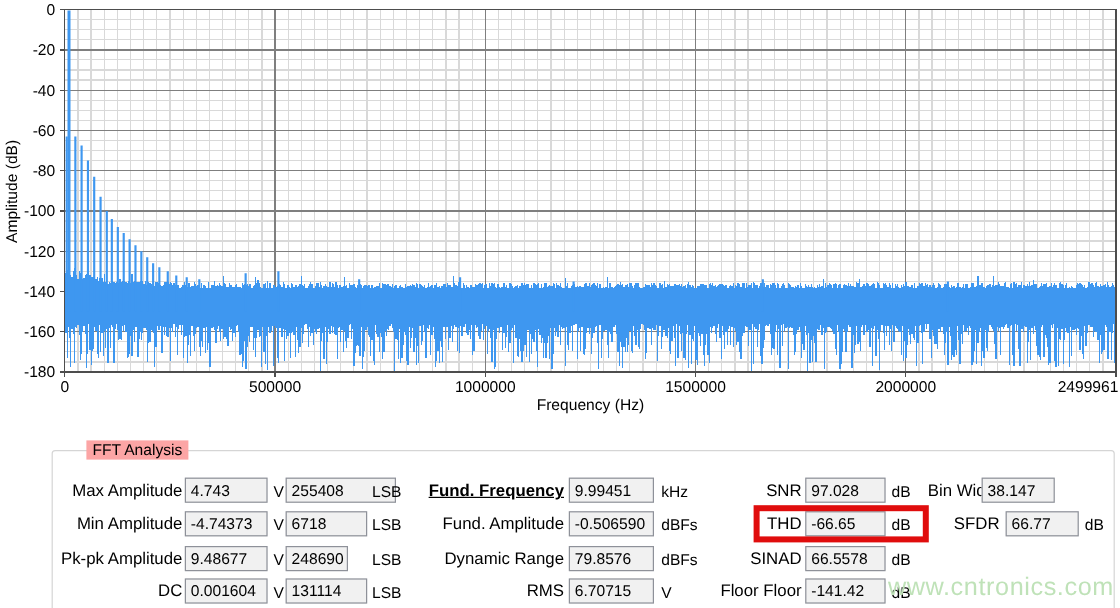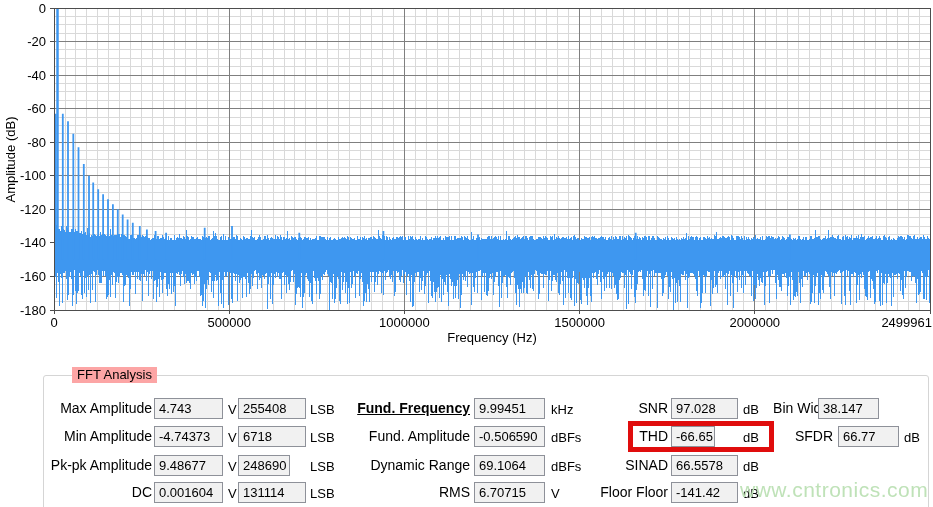--- a/index.html
+++ b/index.html
@@ -86,21 +86,21 @@
 </div>
 <div class="abs" id="ylab">Amplitude (dB)</div>
 <div class="abs" id="xlab">Frequency (Hz)</div>
 
 <div class="abs groupbox"></div>
 <div class="abs grouptitle">FFT Analysis</div>
 
 <div class="abs lab" style="left:38px;top:398px;width:114px">Max Amplitude</div>
 <div class="abs fld" style="left:154px;top:398px;width:69px">4.743</div>
 <div class="abs unt" style="left:228px;top:398px">V</div>
-<div class="abs fld" style="left:238px;top:398px;width:68px">255408</div>
+<div class="abs fld" style="left:238px;top:398px;width:92px">255408</div>
 <div class="abs unt" style="left:310px;top:398px">LSB</div>
 
 <div class="abs lab" style="left:38px;top:426px;width:114px">Min Amplitude</div>
 <div class="abs fld" style="left:154px;top:426px;width:69px">-4.74373</div>
 <div class="abs unt" style="left:228px;top:426px">V</div>
 <div class="abs fld" style="left:238px;top:426px;width:68px">6718</div>
 <div class="abs unt" style="left:310px;top:426px">LSB</div>
 
 <div class="abs lab" style="left:38px;top:455px;width:114px">Pk-pk Amplitude</div>
 <div class="abs fld" style="left:154px;top:455px;width:69px">9.48677</div>
@@ -116,33 +116,33 @@
 
 <div class="abs lab bold" style="left:350px;top:398px;width:120px">Fund. Frequency</div>
 <div class="abs fld" style="left:474px;top:398px;width:71px">9.99451</div>
 <div class="abs unt" style="left:551px;top:398px">kHz</div>
 
 <div class="abs lab" style="left:350px;top:426px;width:120px">Fund. Amplitude</div>
 <div class="abs fld" style="left:474px;top:426px;width:71px">-0.506590</div>
 <div class="abs unt" style="left:551px;top:426px">dBFs</div>
 
 <div class="abs lab" style="left:350px;top:455px;width:120px">Dynamic Range</div>
-<div class="abs fld" style="left:474px;top:455px;width:71px">69.1064</div>
+<div class="abs fld" style="left:474px;top:455px;width:71px">79.8576</div>
 <div class="abs unt" style="left:551px;top:455px">dBFs</div>
 
 <div class="abs lab" style="left:350px;top:482px;width:120px">RMS</div>
 <div class="abs fld" style="left:474px;top:482px;width:71px">6.70715</div>
 <div class="abs unt" style="left:551px;top:482px">V</div>
 
 <div class="abs lab" style="left:558px;top:398px;width:110px">SNR</div>
 <div class="abs fld" style="left:671px;top:398px;width:67px">97.028</div>
 <div class="abs unt" style="left:743px;top:398px">dB</div>
 
 <div class="abs lab" style="left:558px;top:426px;width:110px">THD</div>
-<div class="abs fld" style="left:671px;top:426px;width:44px">-66.65</div>
+<div class="abs fld" style="left:671px;top:426px;width:67px">-66.65</div>
 <div class="abs unt" style="left:743px;top:426px">dB</div>
 
 <div class="abs lab" style="left:558px;top:455px;width:110px">SINAD</div>
 <div class="abs fld" style="left:671px;top:455px;width:67px">66.5578</div>
 <div class="abs unt" style="left:743px;top:455px">dB</div>
 
 <div class="abs lab" style="left:558px;top:482px;width:110px">Floor Floor</div>
 <div class="abs fld" style="left:671px;top:482px;width:67px">-141.42</div>
 <div class="abs unt" style="left:743px;top:482px">dB</div>
 

